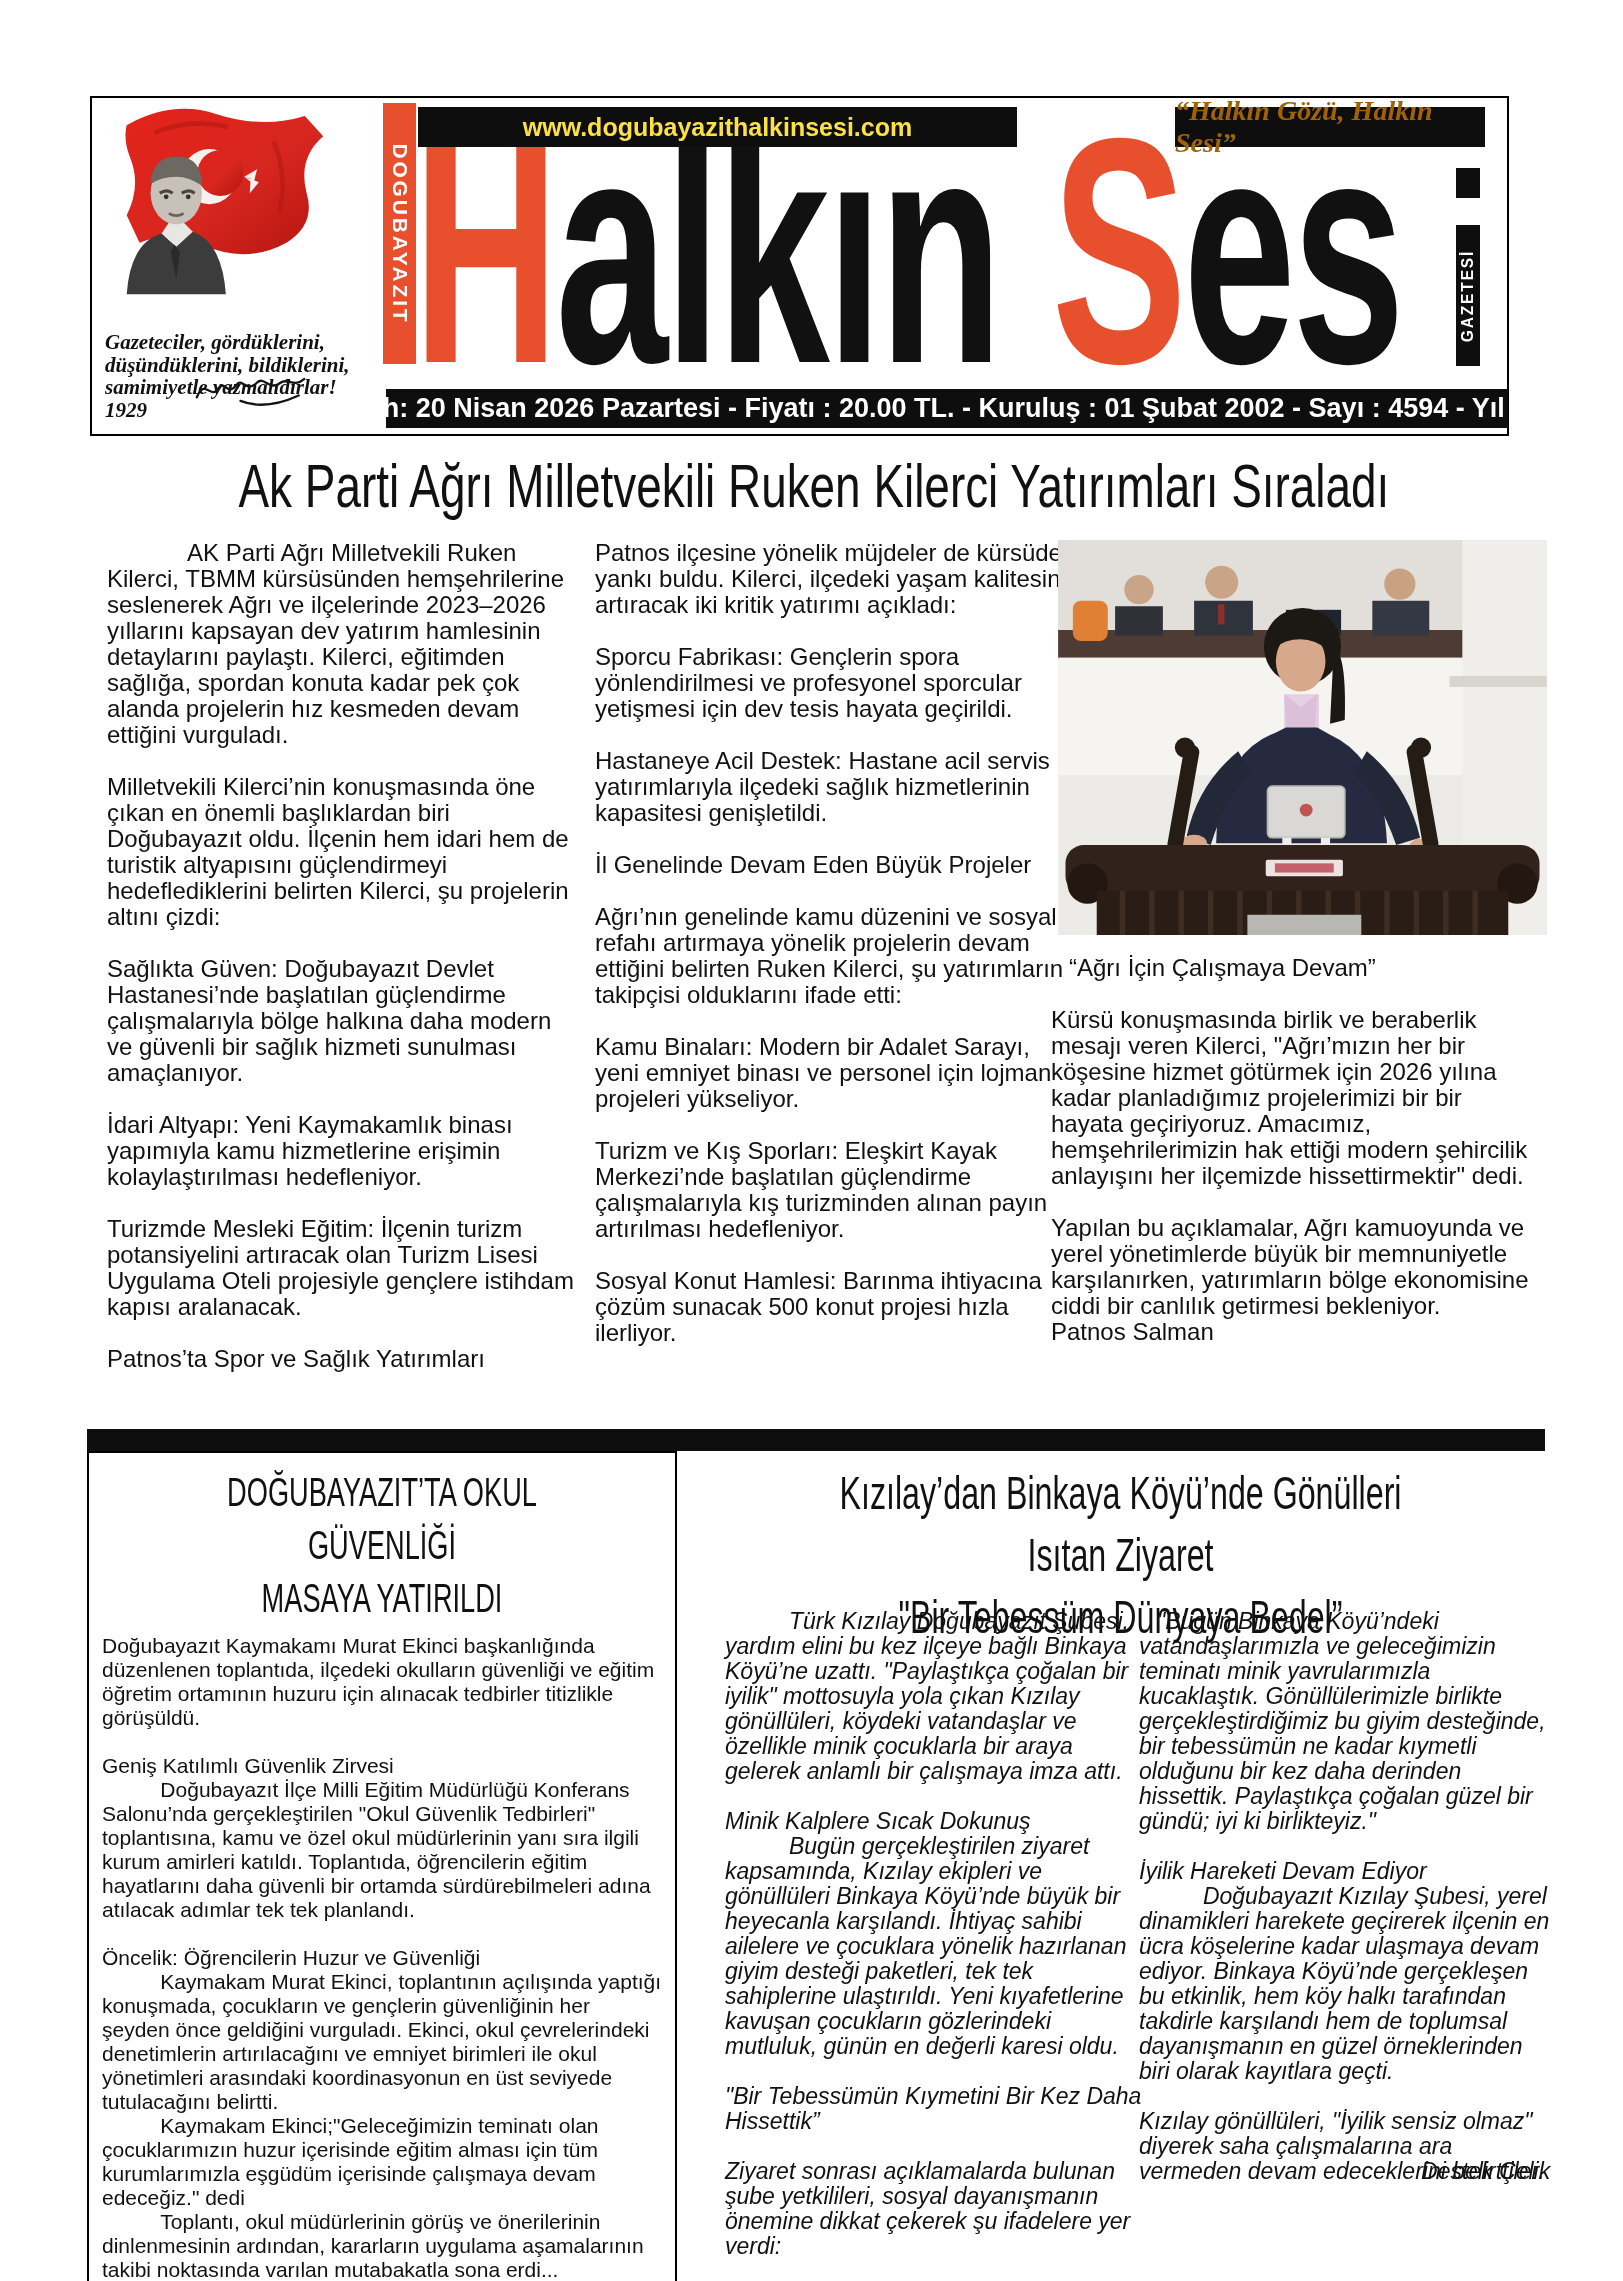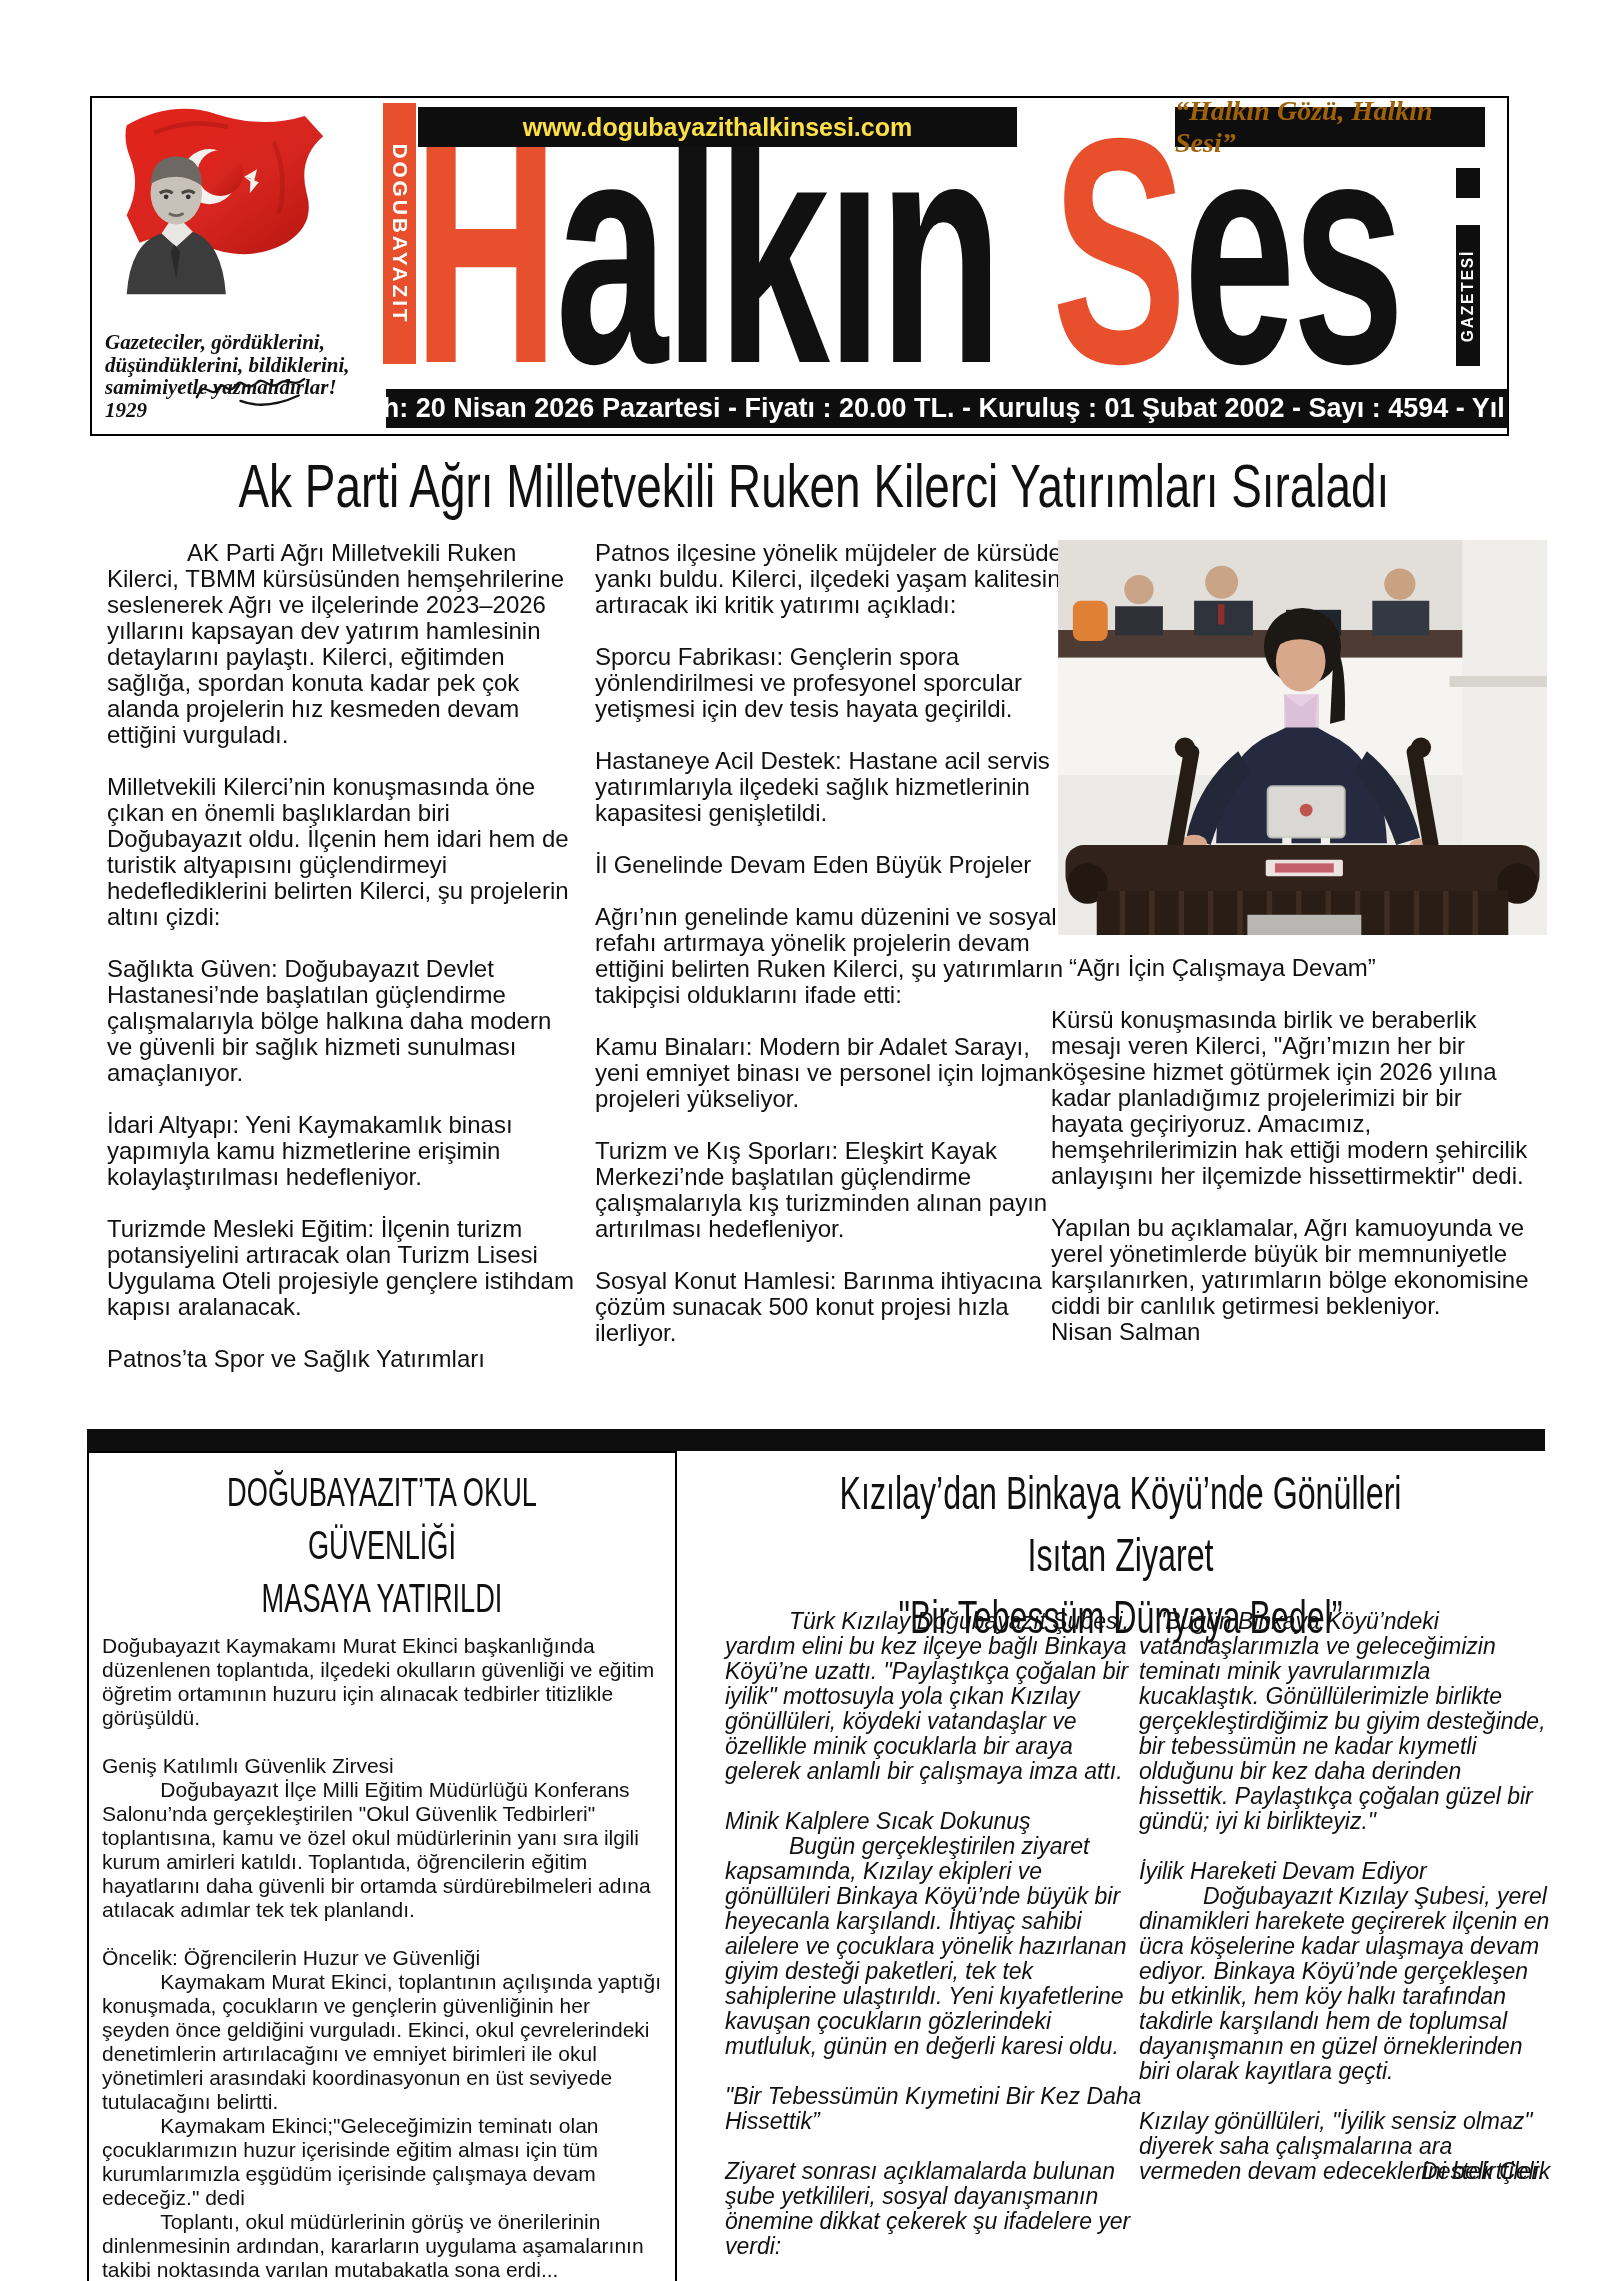--- a/index.html
+++ b/index.html
@@ -210,21 +210,21 @@
       <rect x="206" y="408" width="124" height="22" fill="#b9b7b4"></rect>
     </svg>
   </figure>
 
   <div class="abs col c3">
     <span class="pre">“Ağrı İçin Çalışmaya Devam”
 
 Kürsü konuşmasında birlik ve beraberlik mesajı veren Kilerci, "Ağrı’mızın her bir köşesine hizmet götürmek için 2026 yılına kadar planladığımız projelerimizi bir bir hayata geçiriyoruz. Amacımız, hemşehrilerimizin hak ettiği modern şehircilik anlayışını her ilçemizde hissettirmektir" dedi.
 
 Yapılan bu açıklamalar, Ağrı kamuoyunda ve yerel yönetimlerde büyük bir memnuniyetle karşılanırken, yatırımların bölge ekonomisine ciddi bir canlılık getirmesi bekleniyor.</span>
-    <div>Nisan Salman</div>
+    <div>Patnos Salman</div>
   </div>
 
   <div class="abs rule"></div>
 
   <section class="abs leftbox">
     <h2 class="title" style="margin:13px 0 0 0;">DOĞUBAYAZIT’TA OKUL GÜVENLİĞİ
 MASAYA YATIRILDI</h2>
     <div class="body pre">Doğubayazıt Kaymakamı Murat Ekinci başkanlığında düzenlenen toplantıda, ilçedeki okulların güvenliği ve eğitim öğretim ortamının huzuru için alınacak tedbirler titizlikle görüşüldü.
 
 Geniş Katılımlı Güvenlik Zirvesi

